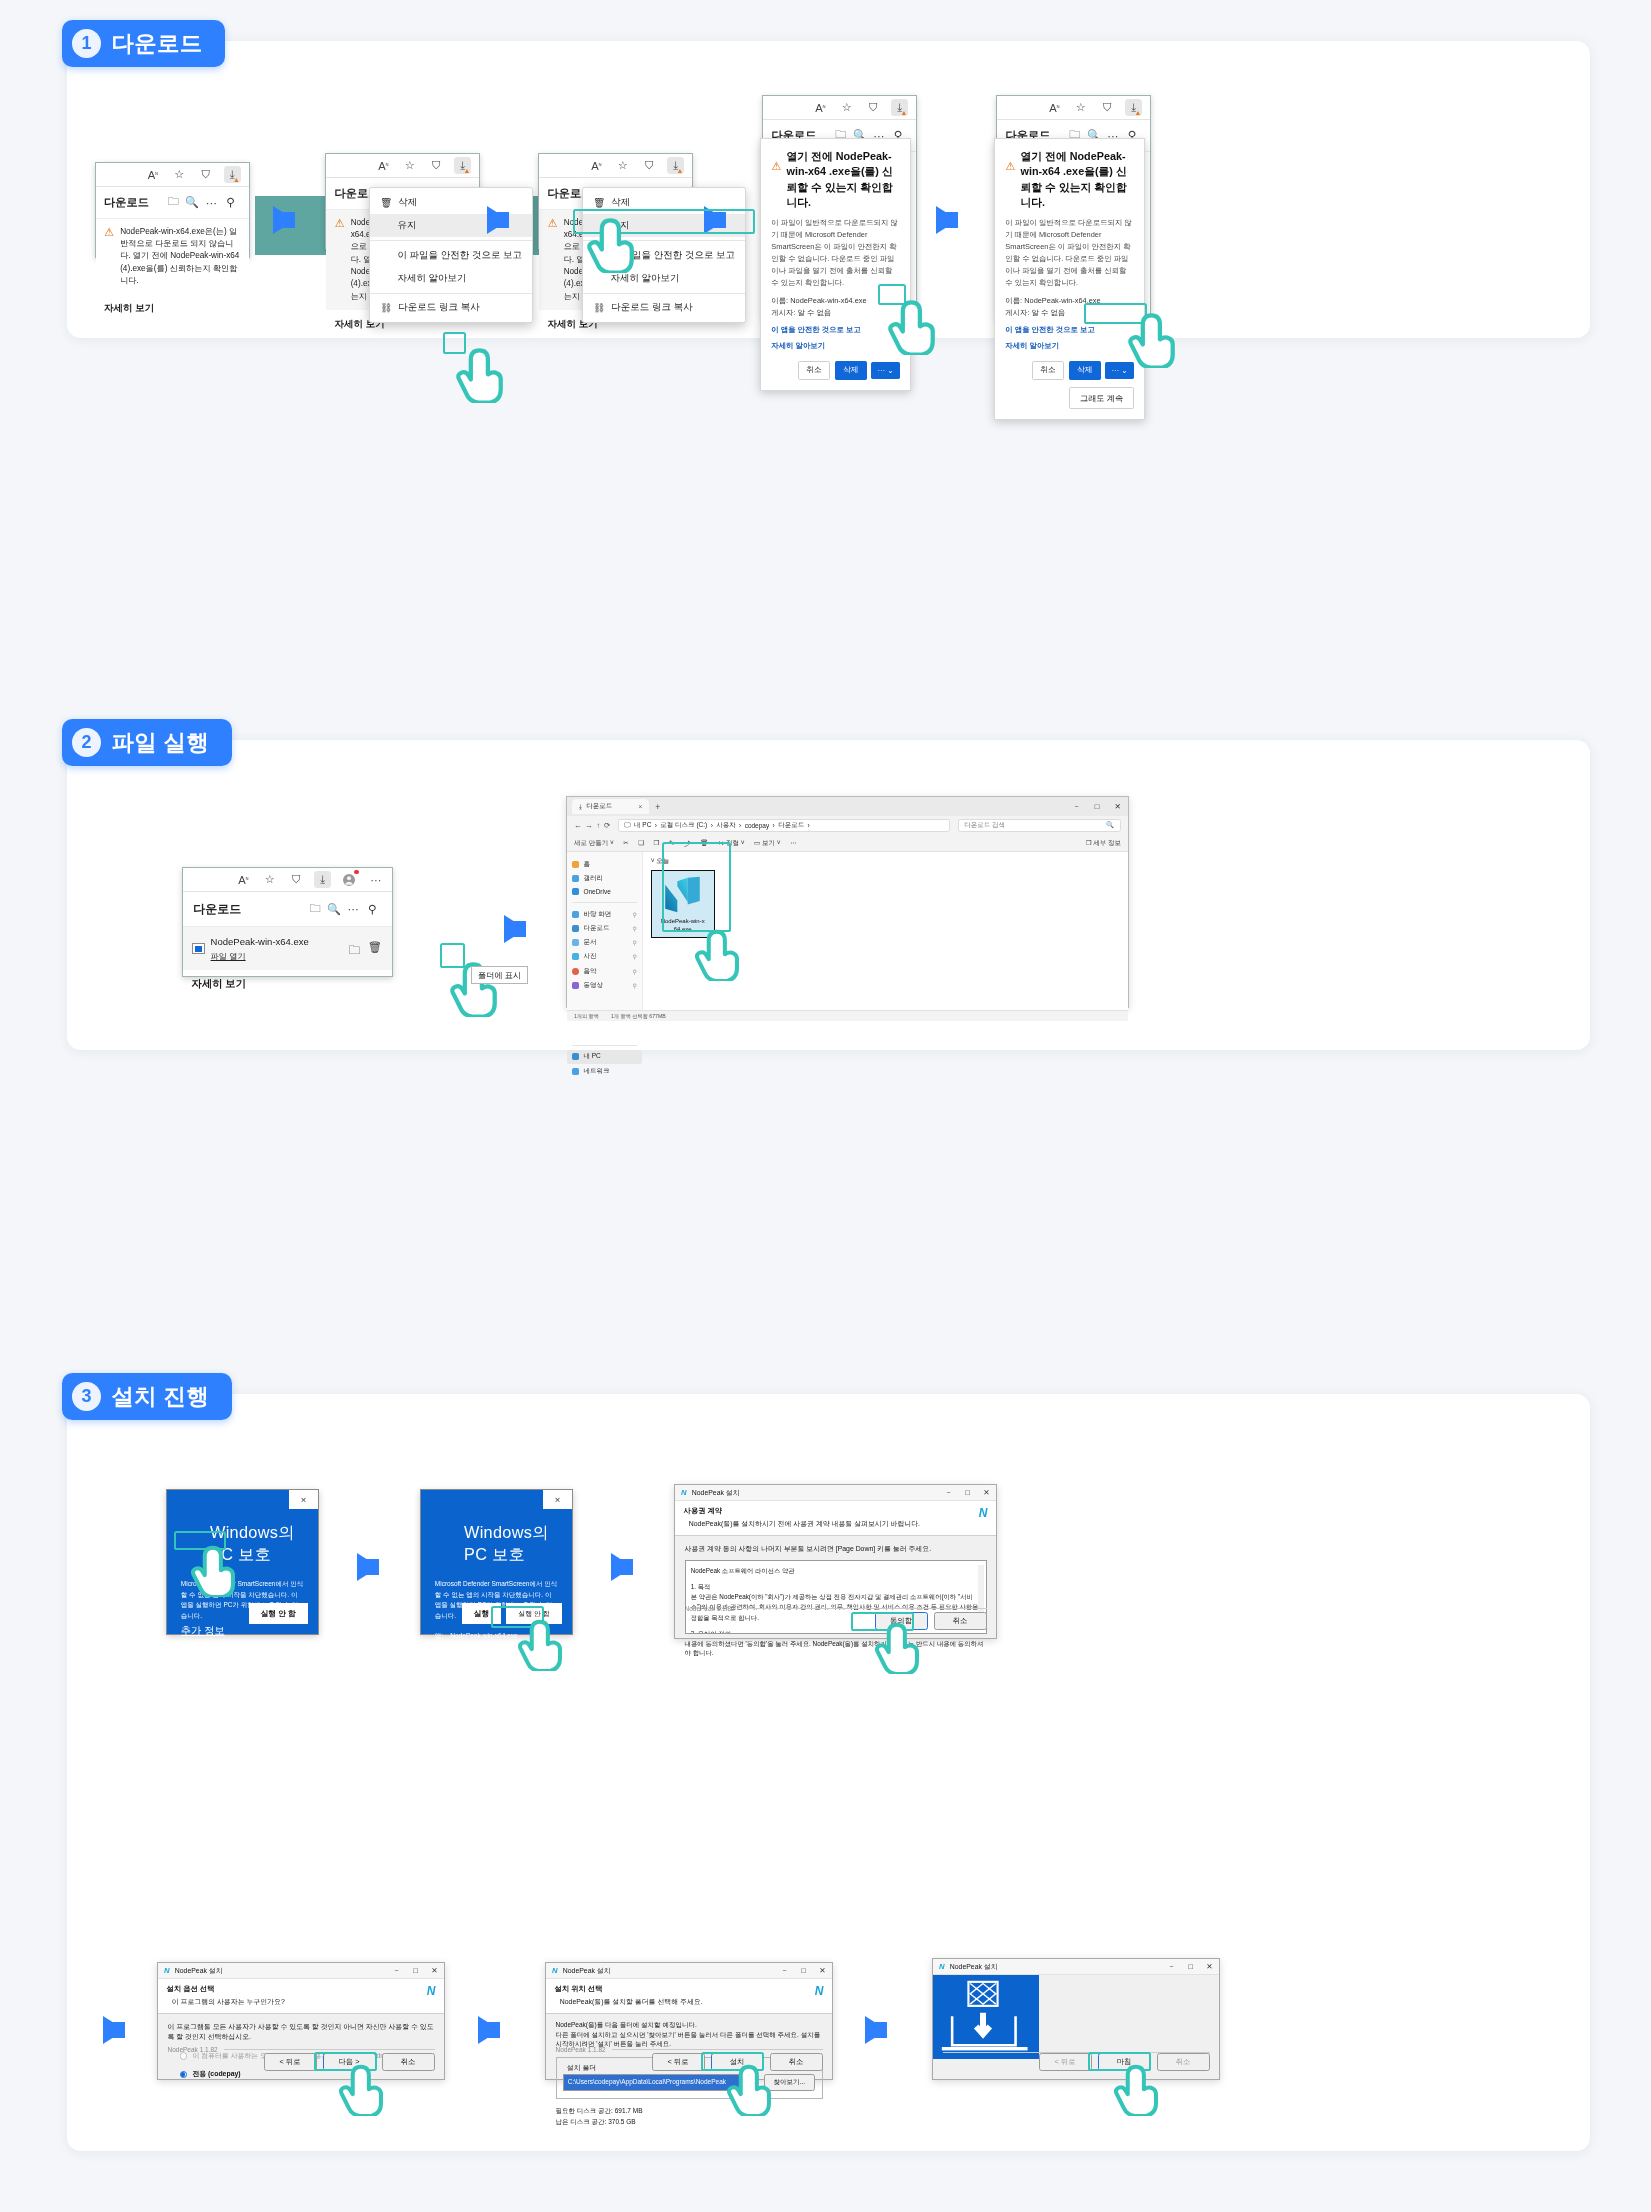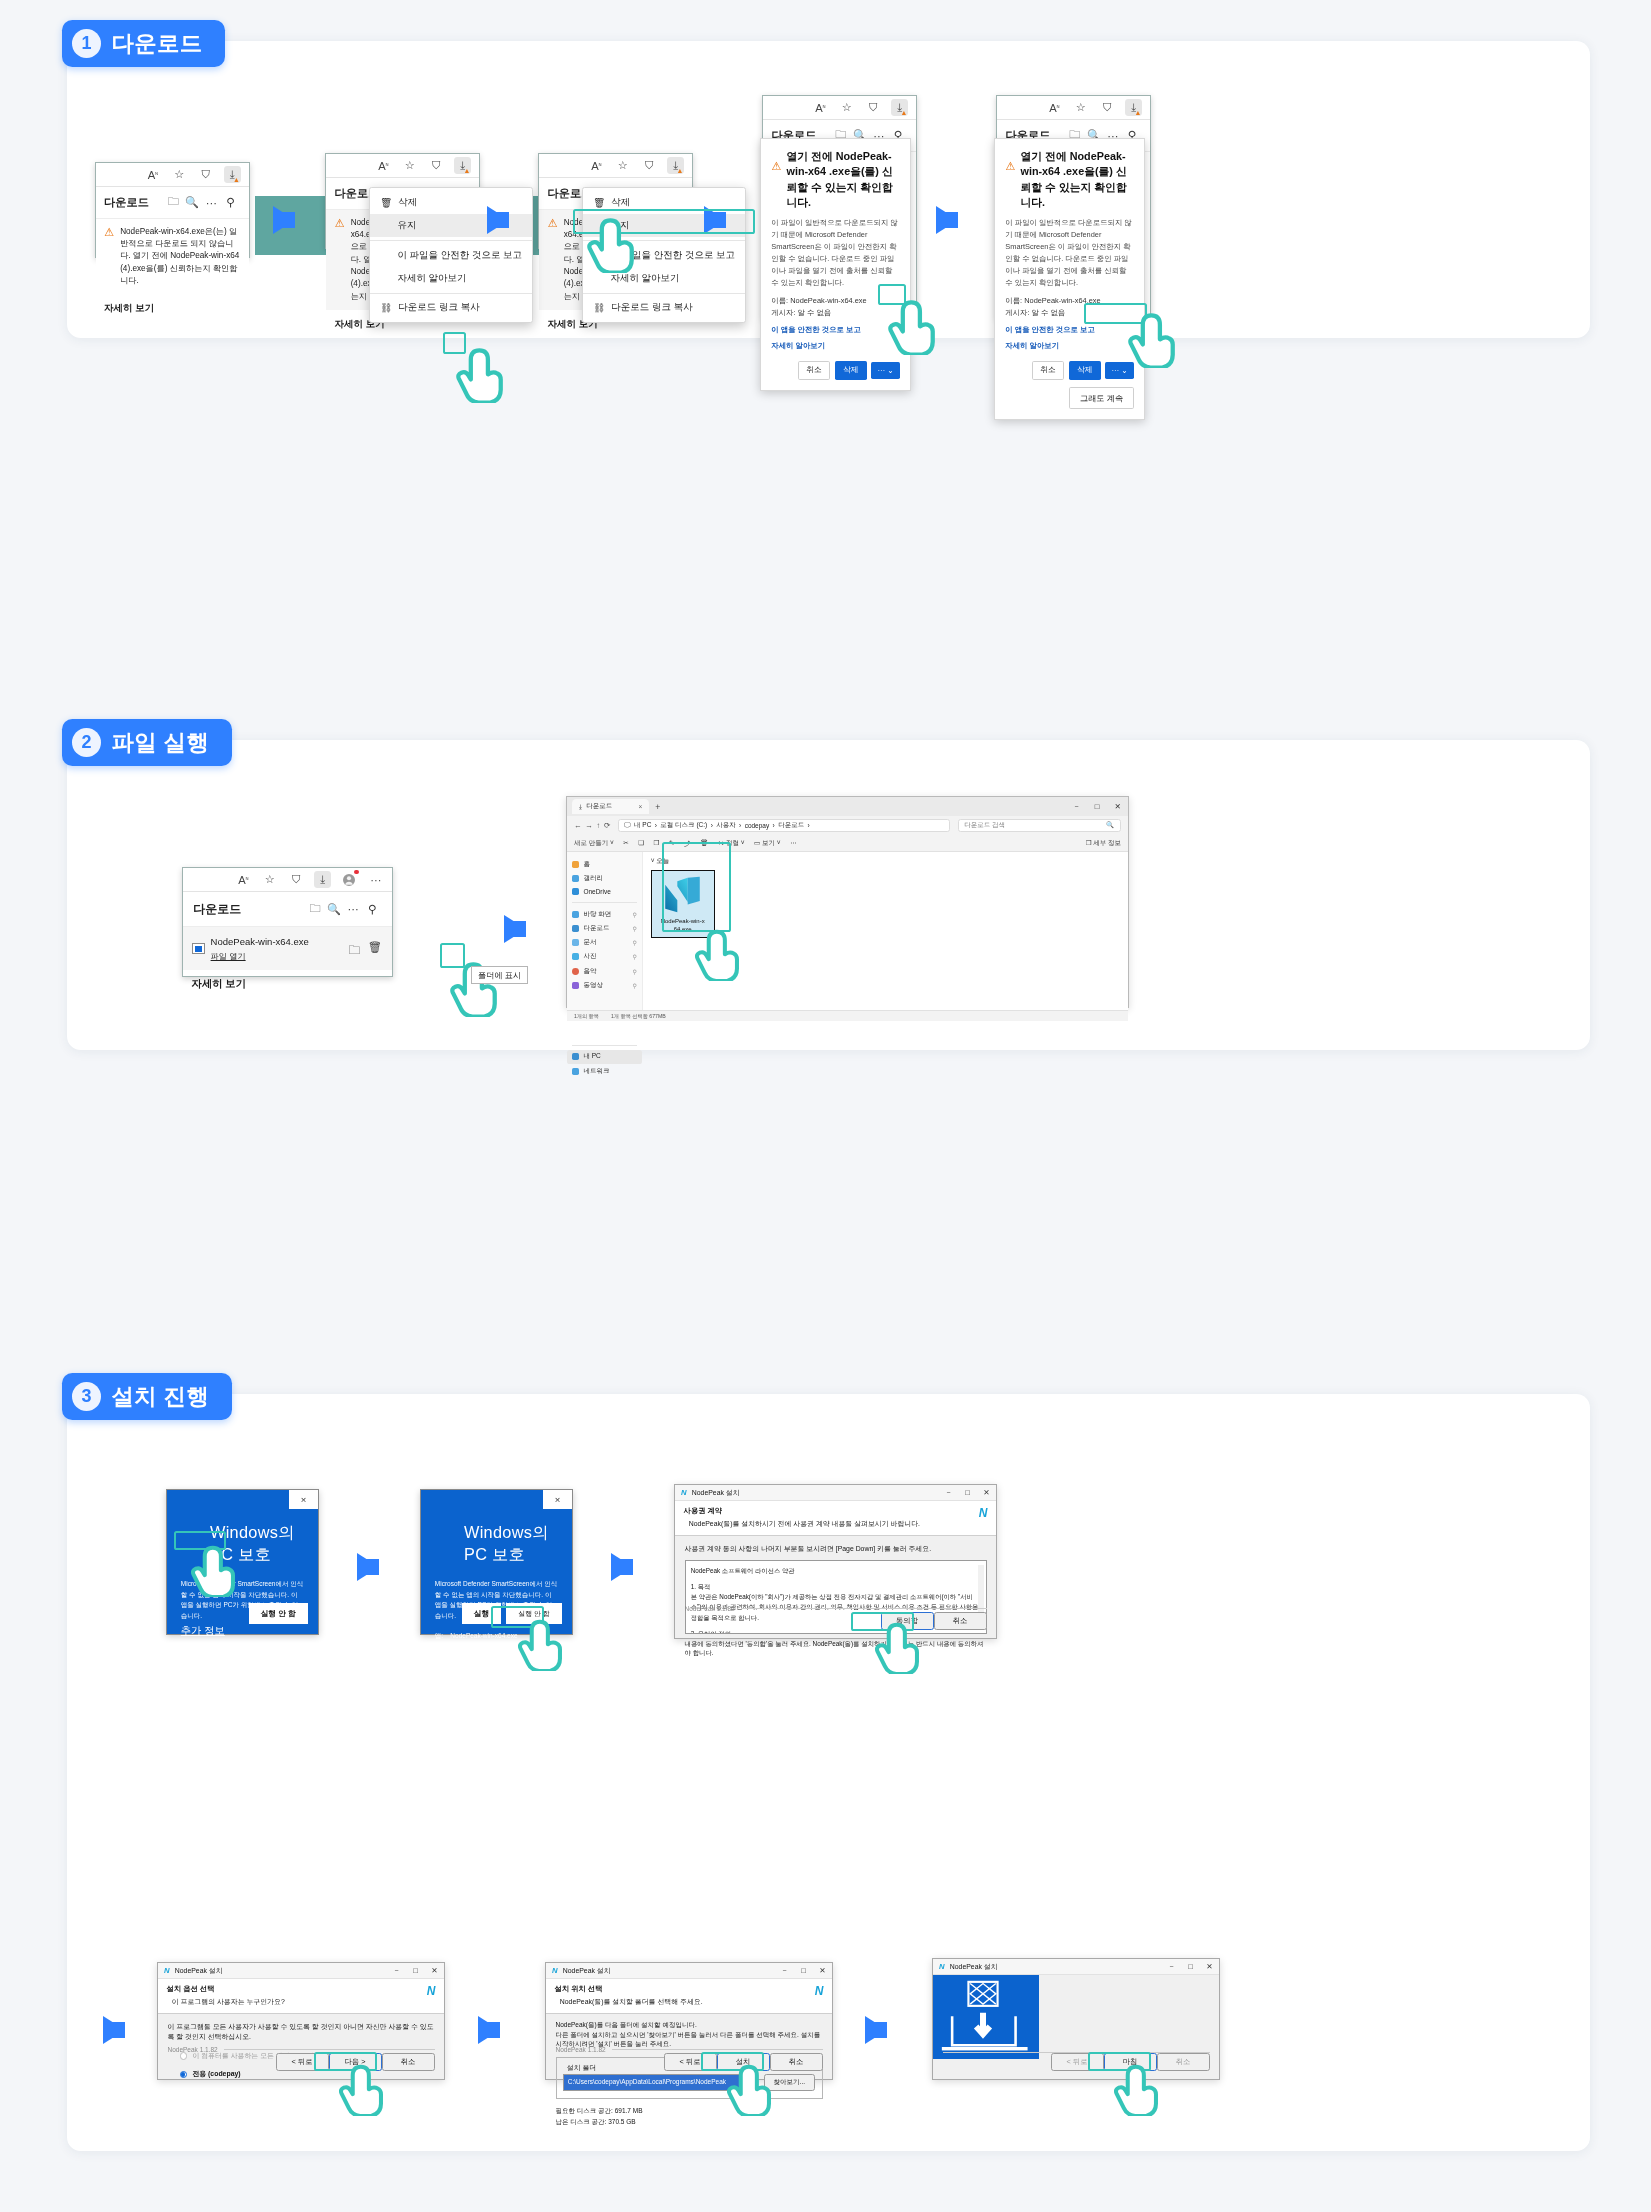--- a/index.html
+++ b/index.html
@@ -134,21 +134,21 @@
     display:flex; align-items:flex-start; }
   .nsis-head .h1 { font-size:7.3px; font-weight:bold; }
   .nsis-head .h2 { font-size:6.9px; margin-top:2.6px; padding-left:5.2px; }
   .nsis-body { padding:7.7px 9.5px; font-size:6.9px; line-height:1.55; }
   .nsis-lic { background:#fff; border:0.9px solid #9a9a9a; height:74px; overflow:hidden;
     padding:4.3px 5.2px; font-size:6.3px; line-height:1.62; margin-top:6px; position:relative; }
   .nsis-lic .sb { position:absolute; right:1.7px; top:3.4px; width:6px; bottom:3.4px; background:#f1f1f1; }
   .nsis-foot { position:absolute; left:0; right:0; bottom:0; padding:0 9.5px 7.7px; }
   .nsis-ver { font-size:6.5px; color:#8a8a8a; display:flex; align-items:center; gap:6px; }
   .nsis-ver .line { flex:1; height:0.9px; background:#cbcbcb; }
-  .nsis-btns { display:flex; justify-content:flex-end; margin-top:0;align-items:flex-end; }
+  .nsis-btns { display:flex; justify-content:flex-end; gap:6px; margin-top:0;align-items:flex-end; }
   .nbtn { border:0.9px solid #9a9a9a; background:#f0f0f0; border-radius:2.6px; font-size:7.3px;
     padding:3.4px 13.8px; color:#111; min-width:53px; text-align:center; }
   .nbtn.primary { border:0.9px solid #2b6fd4; }
   .nbtn.dis { color:#9a9a9a; }
   .radio-row { display:flex; align-items:center; gap:5.2px; margin-top:7.7px; font-size:6.9px; }
   .radio { width:7.7px; height:7.7px; border-radius:50%; border:0.9px solid #6a6a6a; background:#fff;
     display:flex; align-items:center; justify-content:center; }
   .radio.on { border-color:#1068d8; }
   .radio.on i { width:4.3px; height:4.3px; border-radius:50%; background:#1068d8; display:block; }
   .radio.off { border-color:#bdbdbd; }

